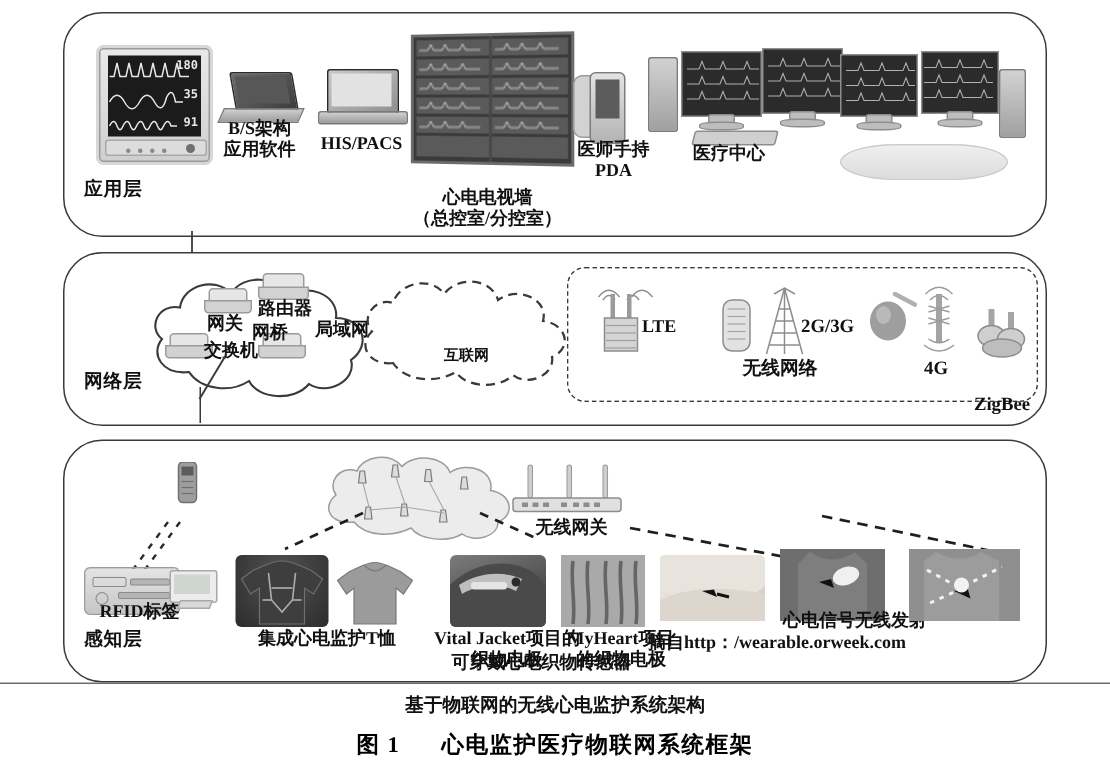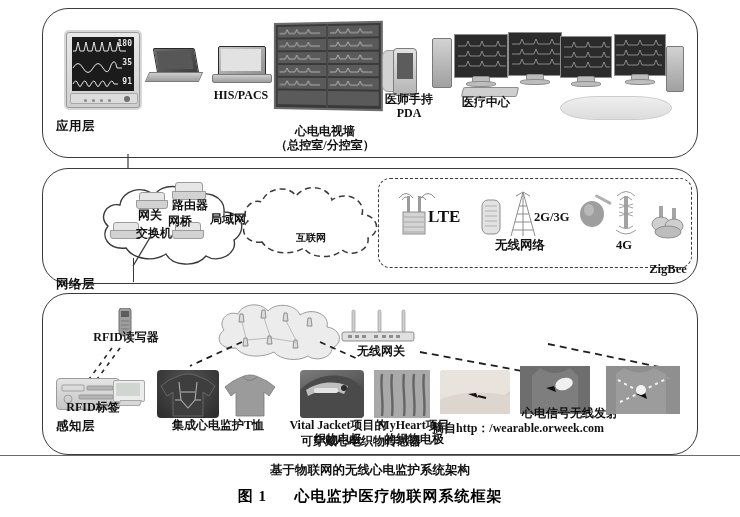--- a/index.html
+++ b/index.html
@@ -103,20 +103,22 @@
     <div class="knob" style="left:34px;"></div>
       <div class="knob" style="left:42px;"></div>
     <div class="knob" style="left:58px;width:6px;height:6px;background:#6f6f6f;"></div>
   </div>
 
   <div class="dev" style="left:145px;top:48px;width:54px;height:38px;">
     <div class="laptop-lid" style="left:10px;top:0;width:40px;height:24px;transform:skewX(10deg);"></div>
     <div class="laptop-screen" style="left:13px;top:3px;width:34px;height:18px;transform:skewX(10deg);background:#575757;"></div>
     <div class="laptop-base" style="left:2px;top:24px;width:52px;height:8px;transform:skewX(-24deg);"></div>
   </div>
+  <div class="lbl" style="left:136px;top:78px;width:74px;">B/S架构
+应用软件</div>
 
   <div class="dev" style="left:212px;top:46px;width:58px;height:40px;">
     <div class="laptop-lid" style="left:6px;top:0;width:46px;height:28px;border-radius:2px;background:linear-gradient(150deg,#c9c9c9,#8f8f8f);"></div>
     <div class="laptop-screen" style="left:9px;top:3px;width:40px;height:22px;background:#e2e2e2;"></div>
     <div class="laptop-base" style="left:0px;top:28px;width:58px;height:7px;border-radius:2px;"></div>
   </div>
   <div class="lbl en" style="left:206px;top:88px;width:70px;">HIS/PACS</div>
 
   <div id="tvwall" class="dev">
     <svg width="106" height="84" viewBox="0 0 106 84">
@@ -199,21 +201,21 @@
         <path d="M4 21 h8 l2 -5 l2 5 h10 l2 -5 l2 5 h12 l2 -5 l2 5 h4"></path>
         <path d="M4 31 h8 l2 -5 l2 5 h10 l2 -5 l2 5 h12 l2 -5 l2 5 h4"></path>
         <path d="M56 9 h8 l2 -5 l2 5 h10 l2 -5 l2 5 h12 l2 -5 l2 5 h4"></path>
         <path d="M56 19 h8 l2 -5 l2 5 h10 l2 -5 l2 5 h12 l2 -5 l2 5 h4"></path>
         <path d="M56 29 h8 l2 -5 l2 5 h10 l2 -5 l2 5 h12 l2 -5 l2 5 h4"></path>
       </g>
     </svg>
   </div>
 
   <div class="layer" id="layer-net"></div>
-  <div class="layer-label" style="left:56px;top:276px;">网络层</div>
+  <div class="layer-label" style="left:56px;top:246px;">网络层</div>
 
   <svg class="cloudsvg" style="left:92px;top:174px;" width="180" height="95">
     <path d="M34 74 C16 76 8 62 16 52 C6 44 14 28 28 31 C30 16 52 10 62 22
              C70 8 94 10 98 24 C112 14 134 22 132 38 C150 38 156 56 142 66
              C146 80 126 90 114 82 C104 94 80 92 74 80 C62 88 42 86 34 74 Z" fill="#fff" stroke="#3a3a3a" stroke-width="1.4"></path>
   </svg>
 
   <div class="netbox" style="left:136px;top:192px;width:30px;height:16px;">
     <div style="position:absolute;left:3px;top:0;width:24px;height:8px;background:#e6e6e6;border:1px solid #9b9b9b;border-radius:3px 3px 0 0;"></div>
     <div style="position:absolute;left:0;top:8px;width:30px;height:7px;background:#d2d2d2;border:1px solid #9b9b9b;border-radius:0 0 3px 3px;"></div>
@@ -258,21 +260,21 @@
       <rect x="22" y="6" width="3" height="18" fill="#9b9b9b"></rect>
       <rect x="7" y="22" width="22" height="22" fill="#d4d4d4" stroke="#8d8d8d"></rect>
       <g stroke="#9e9e9e" stroke-width="0.8">
         <line x1="8" y1="27" x2="28" y2="27"></line>
           <line x1="8" y1="32" x2="28" y2="32"></line>
         <line x1="8" y1="37" x2="28" y2="37"></line>
           <line x1="8" y1="42" x2="28" y2="42"></line>
       </g>
     </svg>
   </div>
-  <div class="lbl en" style="left:428px;top:210px;width:34px;text-align:left;font-size:17px;">LTE</div>
+  <div class="lbl en" style="left:428px;top:210px;width:34px;text-align:left;font-size:12px;">LTE</div>
 
   <div class="dev" style="left:478px;top:198px;">
     <svg width="26" height="40" viewBox="0 0 26 40">
       <rect x="4" y="2" width="18" height="34" rx="6" fill="#e2e2e2" stroke="#8d8d8d"></rect>
       <g stroke="#a5a5a5" stroke-width="0.8">
         <line x1="7" y1="8" x2="19" y2="8"></line>
           <line x1="7" y1="13" x2="19" y2="13"></line>
         <line x1="7" y1="18" x2="19" y2="18"></line>
           <line x1="7" y1="23" x2="19" y2="23"></line>
         <line x1="7" y1="28" x2="19" y2="28"></line>
@@ -351,21 +353,20 @@
     <svg width="18" height="28" viewBox="0 0 18 28">
       <rect x="3" y="0" width="12" height="27" rx="3" fill="#9e9e9e" stroke="#6f6f6f"></rect>
       <rect x="5" y="3" width="8" height="6" fill="#5c5c5c"></rect>
       <g stroke="#6f6f6f" stroke-width="0.8">
         <line x1="5" y1="13" x2="13" y2="13"></line>
           <line x1="5" y1="17" x2="13" y2="17"></line>
         <line x1="5" y1="21" x2="13" y2="21"></line>
       </g>
     </svg>
   </div>
-  <div class="lbl" style="left:66px;top:330px;width:120px;font-size:12px;">RFID读写器</div>
 
   <svg style="position:absolute;left:76px;top:346px;" width="56" height="44">
     <g stroke="#2a2a2a" stroke-width="1.6" stroke-dasharray="4 5">
       <line x1="44" y1="2" x2="16" y2="40"></line>
       <line x1="36" y1="2" x2="8" y2="40"></line>
     </g>
   </svg>
 
   <div class="dev" style="left:56px;top:378px;width:62px;height:30px;background:linear-gradient(#e4e4e4,#c6c6c6);
        border:1px solid #9b9b9b;border-radius:4px;">

